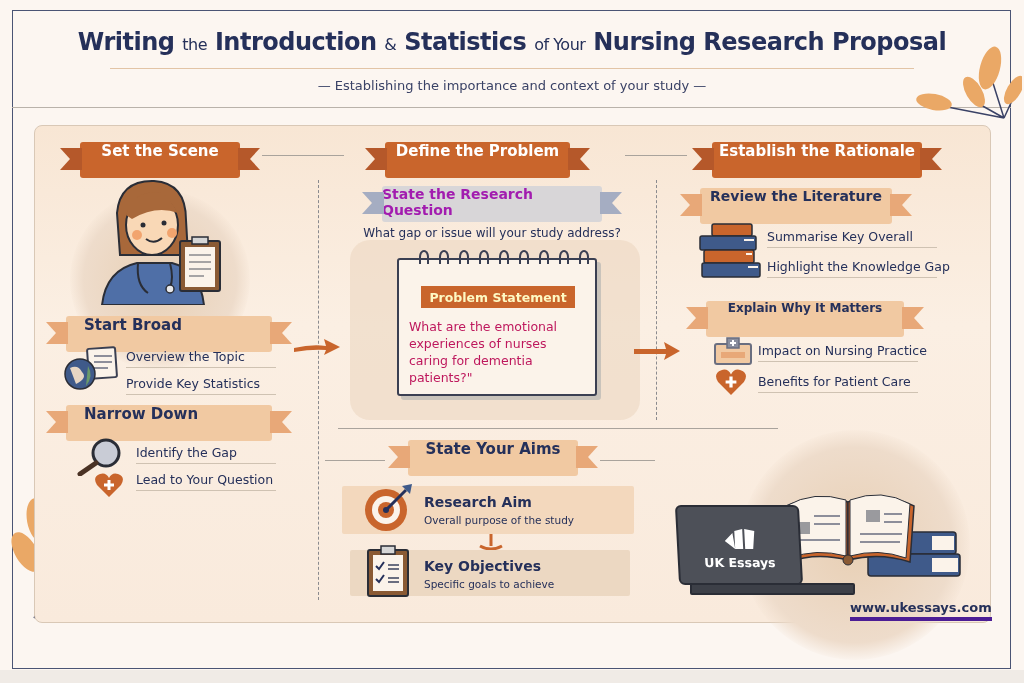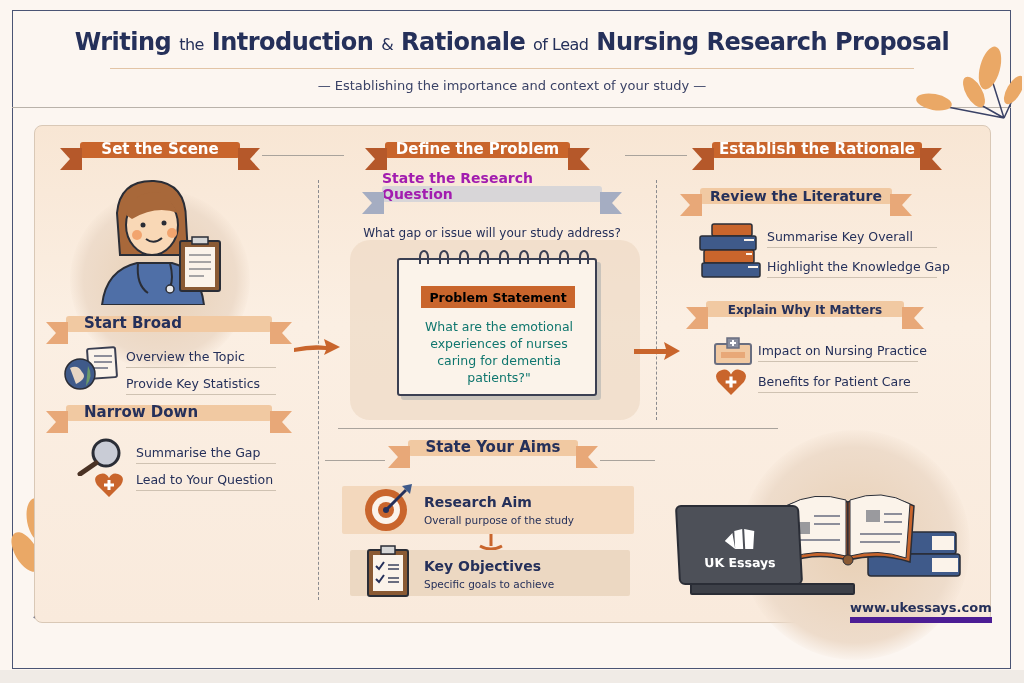--- a/index.html
+++ b/index.html
@@ -6,65 +6,65 @@
   html,body{width:1024px;height:683px;overflow:hidden;background:#f0ebe6}
   body{font-family:"DejaVu Sans",sans-serif;color:#25305a;position:relative}
   .page{position:absolute;left:0;top:0;width:1024px;height:670px;background:#fcf6f1}
   .frame{position:absolute;left:12px;top:10px;width:999px;height:659px;border:1.5px solid #4a5474}
   .title-rule{position:absolute;left:12px;top:107px;width:999px;border-top:1px solid #b9b2aa}
   .title{position:absolute;left:0;top:28px;width:1024px;text-align:center;font-family:"DejaVu Sans",sans-serif;font-size:24px;font-weight:bold;color:#25305a;letter-spacing:-0.5px}
   .title .small{font-size:16px;font-weight:normal}
   .title-underline{position:absolute;left:110px;top:68px;width:804px;border-top:1.5px solid #e2c4a6}
   .subtitle{position:absolute;left:0;top:78px;width:1024px;text-align:center;font-size:13px;color:#3a4266}
   .panel{position:absolute;left:34px;top:125px;width:957px;height:498px;border:1.5px solid #d9c8b6;border-radius:8px;background:linear-gradient(180deg,#f8e6d4 0%,#fbefe3 40%,#f9eadc 100%)}
-  .ribbon{position:absolute;height:16px;display:flex;align-items:flex-end;justify-content:center;font-weight:bold;font-size:15px;color:#fff;background:#c9652c;border-radius:3px}
+  .ribbon{position:absolute;height:36px;display:flex;align-items:flex-start;justify-content:center;font-weight:bold;font-size:15px;color:#fff;background:#c9652c;border-radius:3px}
   .ribbon::before,.ribbon::after{content:"";position:absolute;top:6px;width:0;height:0;border-top:11px solid #b5582a;border-bottom:11px solid #b5582a}
   .ribbon::before{left:-20px;border-left:10px solid transparent;border-right:12px solid #b5582a}
   .ribbon::after{right:-20px;border-right:10px solid transparent;border-left:12px solid #b5582a}
   .ribbon.light{background:#f1c9a2;color:#25305a}
   .ribbon.light::before,.ribbon.light::after{border-top-color:#e8a878;border-bottom-color:#e8a878}
   .ribbon.light::before{border-right-color:#e8a878}
   .ribbon.light::after{border-left-color:#e8a878}
   .ribbon.grey{background:#d8d6d8;color:#a21caf}
   .ribbon.grey::before,.ribbon.grey::after{border-top-color:#a5adc2;border-bottom-color:#a5adc2}
   .ribbon.grey::before{border-right-color:#a5adc2}
   .ribbon.grey::after{border-left-color:#a5adc2}
   .item{position:absolute;font-size:12.5px;color:#25305a;padding-bottom:3px;border-bottom:1px solid #cfc2b2;white-space:nowrap}
   .dash-v{position:absolute;border-left:1.5px dashed #8a8a8e}
   .hline{position:absolute;border-top:1.5px solid #a9a39c}
   .arrow{position:absolute;width:46px;height:18px}
   .blob{position:absolute;border-radius:50%;background:radial-gradient(circle,#e8cfb4 0%,#eedccb 60%,rgba(240,224,208,0) 72%)}
   .notepad{position:absolute;left:397px;top:258px;width:200px;height:138px;background:#fbf3ea;border:2px solid #3a3f52;border-radius:3px;box-shadow:4px 4px 0 #c9c3bb}
-  .ps-label{position:absolute;left:22px;top:26px;width:154px;height:22px;background:#c9652c;color:#000000;font-weight:bold;font-size:12.5px;display:flex;align-items:center;justify-content:center}
-  .ps-text{position:absolute;left:10px;top:58px;width:180px;text-align:center;font-size:12.5px;line-height:17px;color:#0f766e}
+  .ps-label{position:absolute;left:22px;top:26px;width:154px;height:22px;background:#c9652c;color:#fef9c3;font-weight:bold;font-size:12.5px;display:flex;align-items:center;justify-content:center}
+  .ps-text{position:absolute;left:10px;top:58px;width:180px;text-align:left;font-size:12.5px;line-height:17px;color:#be185d}
   .rings{position:absolute;left:20px;top:-10px;display:flex;gap:10px}
   .rings span{width:10px;height:14px;border:2px solid #3a3f52;border-radius:50% 50% 0 0;border-bottom:none}
   .aim-box{position:absolute;background:#f3d8bd;border-radius:2px}
   .aim-title{position:absolute;font-size:14px;font-weight:bold;color:#25305a}
   .aim-sub{position:absolute;font-size:10.5px;color:#25305a}
-  .url{position:absolute;left:850px;top:600px;font-size:13px;font-weight:bold;color:#25305a;border-bottom:6px solid #4c1d95;padding-bottom:2px}
+  .url{position:absolute;left:850px;top:600px;font-size:13px;font-weight:bold;color:#25305a;border-bottom:4px solid #4c1d95;padding-bottom:2px}
   .laptop{position:absolute;left:677px;top:505px;width:124px;height:80px;background:#4d5058;border:2px solid #2a2d36;border-radius:6px;transform:skewX(3deg)}
   .laptop-base{position:absolute;left:690px;top:583px;width:165px;height:12px;background:#3d4048;border:2px solid #2a2d36;border-radius:2px}
   .laptop-label{position:absolute;left:0;top:48px;width:100%;text-align:center;color:#fff;font-size:12.5px;font-weight:bold}
   .laptop-logo{position:absolute;left:44px;top:20px;width:34px;height:24px}
 </style>
 </head>
 <body>
 
 <div class="page">
   <div class="frame"></div>
   <div class="title-rule"></div>
 
   <div class="title">
     <span>Writing</span>
     <span class="small">the</span>
     <span>Introduction</span>
     <span class="small">&amp;</span>
-    <span>Rationale</span>
-    <span class="small">of Lead</span>
+    <span>Statistics</span>
+    <span class="small">of Your</span>
     <span>Nursing Research Proposal</span>
   </div>
   <div class="title-underline"></div>
   <div class="subtitle">— Establishing the importance and context of your study —</div>
 
   <svg style="position:absolute;left:912px;top:40px" width="110" height="80" viewBox="0 0 110 80">
     <path d="M92 78 L80 40 M92 78 L60 60 M92 78 L20 64 M92 78 L104 52" stroke="#3a4266" stroke-width="1.5" fill="none"></path>
     <ellipse cx="78" cy="28" rx="10" ry="22" fill="#eaa866" transform="rotate(15 78 28)"></ellipse>
     <ellipse cx="62" cy="52" rx="8" ry="17" fill="#eaa866" transform="rotate(-30 62 52)"></ellipse>
     <ellipse cx="22" cy="62" rx="18" ry="8" fill="#eaa866" transform="rotate(10 22 62)"></ellipse>
@@ -128,21 +128,21 @@
     <span>Narrow Down</span>
   </div>
   <svg style="position:absolute;left:74px;top:436px" width="52" height="40" viewBox="0 0 52 40">
     <circle cx="32" cy="17" r="13" fill="#c9ccd6" stroke="#2a2d36" stroke-width="3"></circle>
     <line x1="22" y1="27" x2="6" y2="38" stroke="#4a3224" stroke-width="5" stroke-linecap="round"></line>
   </svg>
   <svg style="position:absolute;left:94px;top:472px" width="30" height="26" viewBox="0 0 30 26">
     <path d="M15 25 L3 13 Q-2 5 6 2 Q12 0 15 6 Q18 0 24 2 Q32 5 27 13 Z" fill="#c9652c"></path>
     <path d="M15 8 V18 M10 13 H20" stroke="#fff" stroke-width="3"></path>
   </svg>
-  <div class="item" style="left:136px;top:445px;width:140px">Summarise the Gap</div>
+  <div class="item" style="left:136px;top:445px;width:140px">Identify the Gap</div>
   <div class="item" style="left:136px;top:472px;width:140px">Lead to Your Question</div>
 
   <svg class="arrow" style="left:294px;top:338px" viewBox="0 0 46 18">
     <path d="M0 10 Q18 6 32 8 L30 1 L46 9 L30 17 L32 12 Q18 11 0 14 Z" fill="#c9652c"></path>
   </svg>
 
   <div class="ribbon" style="left:385px;top:142px;width:185px">
     <span>Define the Problem</span>
   </div>
   <div class="ribbon grey" style="left:382px;top:186px;width:220px">

